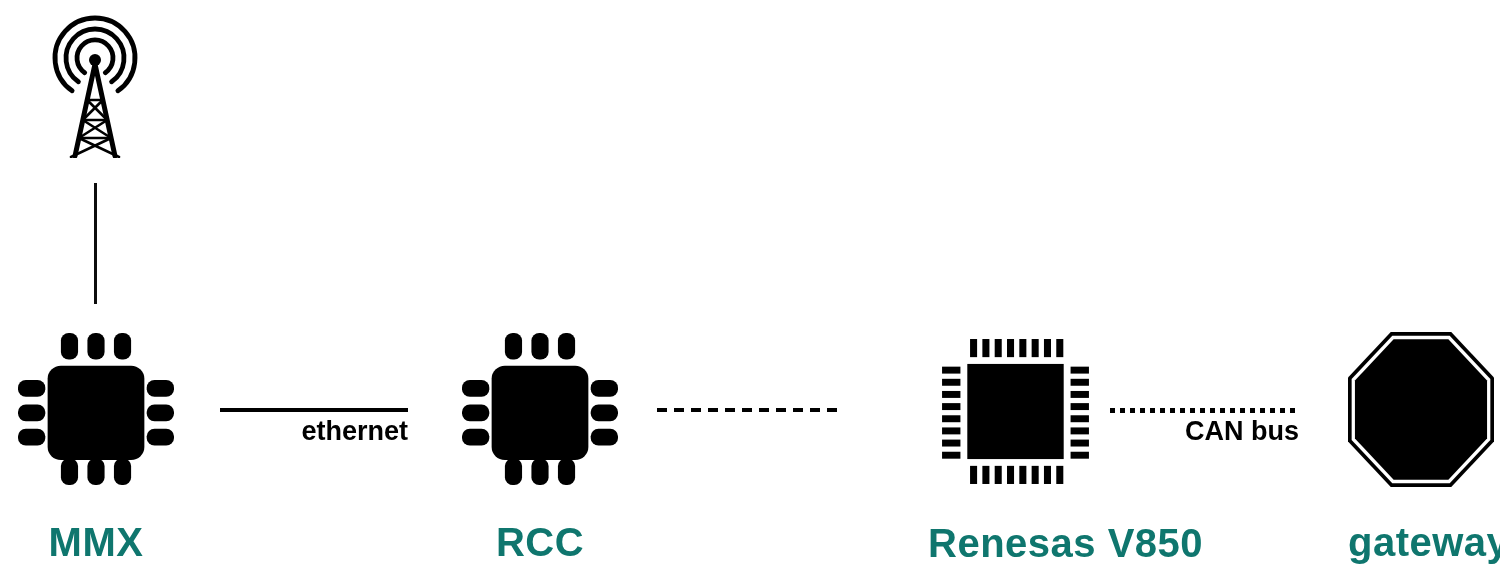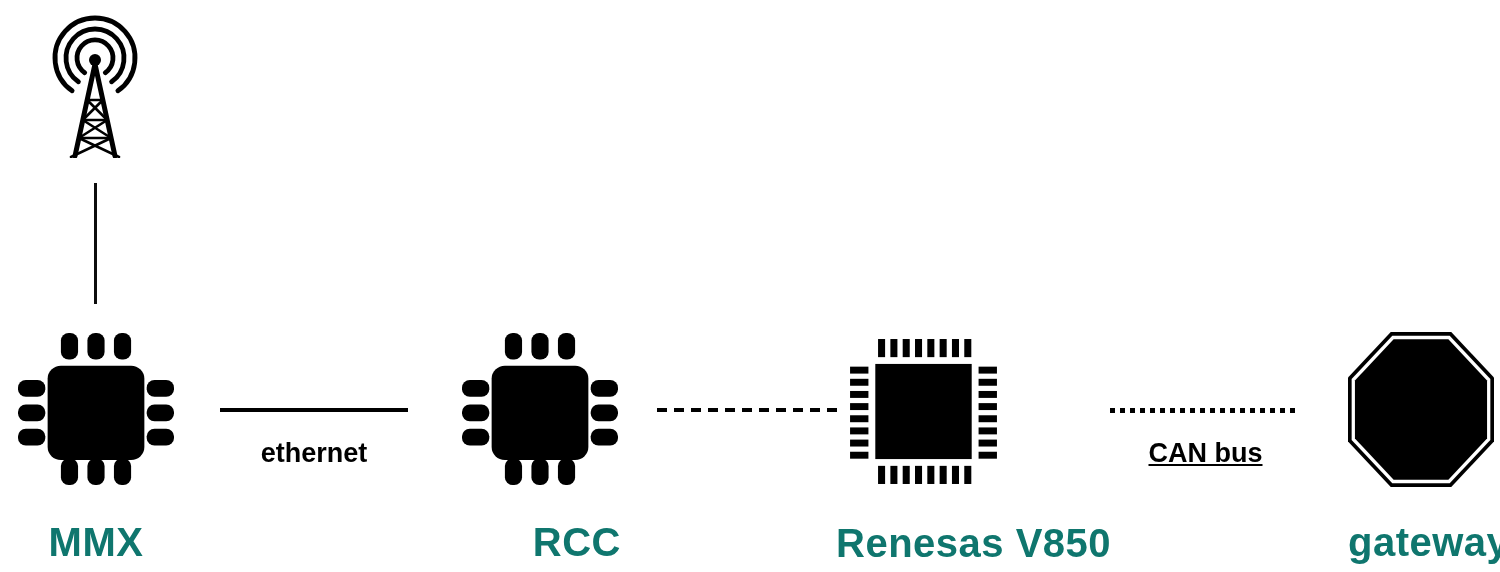--- a/index.html
+++ b/index.html
@@ -27,24 +27,24 @@
   .node-label {
     font-size: 40px;
     font-weight: 700;
     letter-spacing: 0.5px;
     color: #0f766e;
     white-space: nowrap;
     line-height: 1.15;
   }
   .node-mmx     { left: 15px;   top: 333px; width: 162px; }
   .node-rcc     { left: 459px;  top: 333px; width: 162px; }
-  .node-renesas { left: 836px;  top: 336px; width: 174px; }
+  .node-renesas { left: 928px;  top: 336px; width: 174px; }
   .node-gateway { left: 1348px; top: 332px; width: 146px; }
   .node-mmx .node-label     { margin-top: 34px; }
-  .node-rcc .node-label     { margin-top: 34px; text-align: right; }
+  .node-rcc .node-label     { margin-top: 34px; }
   .node-renesas .node-label { margin-top: 33px; }
   .node-gateway .node-label { margin-top: 32px; }
 
   
   .antenna { left: 43px; top: 8px; width: 104px; height: 150px; }
   .antenna-feed-line {
     left: 94px; top: 183px;
     width: 3px; height: 121px;
     background: #0d0d0d;
   }
@@ -62,31 +62,31 @@
   }
   .link-canbus {
     left: 1110px; top: 408px; width: 187px; height: 5px;
     background: repeating-linear-gradient(to right,
       #000000 0px, #000000 5px, transparent 5px, transparent 10px);
   }
 
   
   .link-label {
     position: absolute;
-    top: 438px;
-    text-align: center;
+    top: 416px;
+    text-align: right;
     font-size: 27px;
     font-weight: 600;
     color: #000000;
     white-space: nowrap;
     line-height: 1.15;
   }
   .label-ethernet { left: 220px;  width: 188px; }
   .label-serial   { left: 657px;  width: 184px; }
-  .label-canbus   { left: 1112px; width: 187px; text-decoration: underline; }
+  .label-canbus   { left: 1112px; width: 187px; }
 </style>
 </head>
 <body>
 
 <div class="canvas">
 
   <svg class="abs antenna" viewBox="0 0 104 150" xmlns="http://www.w3.org/2000/svg">
     <g fill="none" stroke="#000000" stroke-linecap="round">
 
       <path d="M 62.3 64.7 A 18 18 0 1 0 41.7 64.7" stroke-width="4.8"></path>

